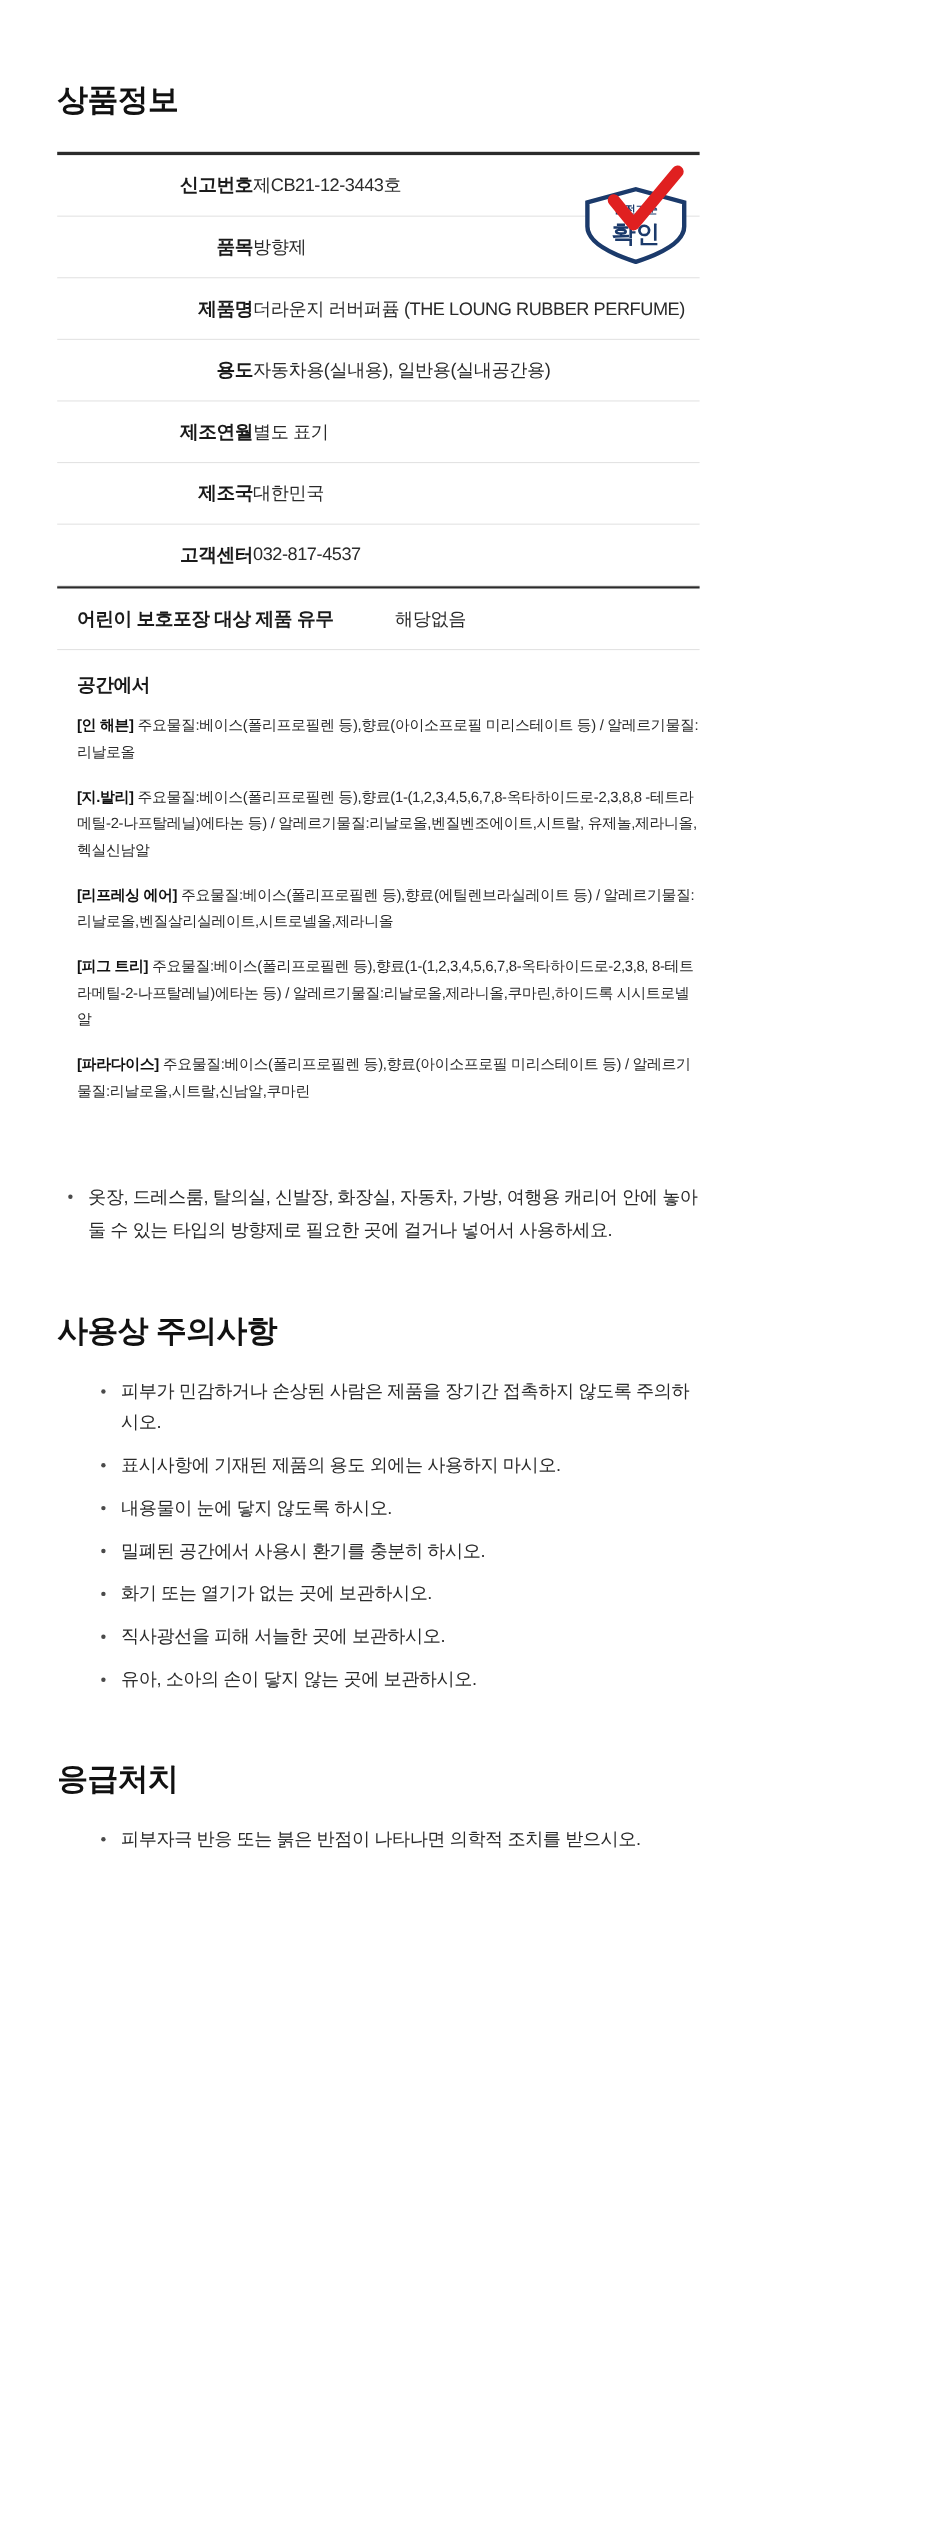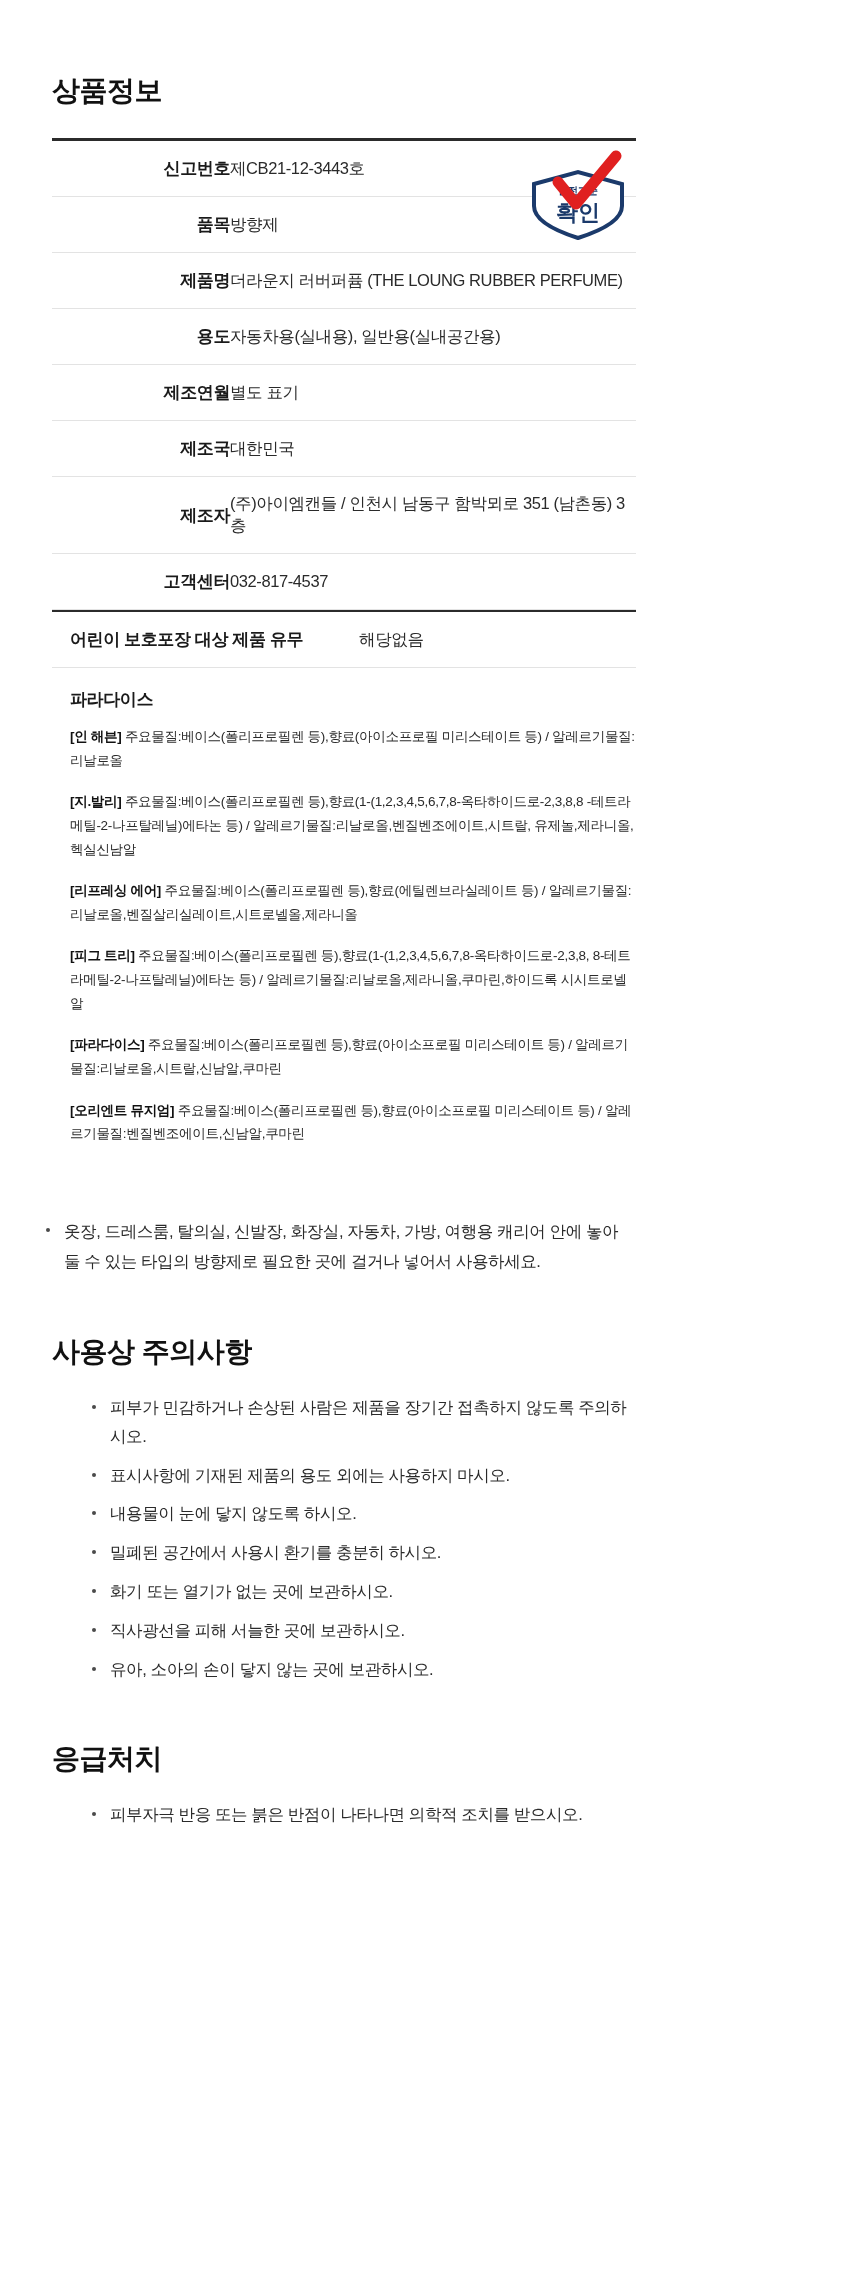--- a/index.html
+++ b/index.html
@@ -120,21 +120,21 @@
   
   .block { margin-top: 56px; }
   #usage-section { margin-top: 70px; }
   #usage-section .section-title,
   #caution-section .section-title,
   #firstaid-section .section-title { padding-left: 52px; }
 
   .bullet-list {
     list-style: none;
     margin: 22px 0 0 0;
-    padding: 0 52px 0 46px;
+    padding: 0 52px 0 62px;
   }
   .bullet-list li {
     position: relative;
     font-size: 16.5px;
     line-height: 1.75;
     color: #2a2a2a;
     margin-bottom: 10px;
     letter-spacing: -0.4px;
     padding-left: 18px;
   }
@@ -193,62 +193,54 @@
           </tr>
           <tr>
             <th>제조연월</th>
             <td>별도 표기</td>
           </tr>
           <tr>
             <th>제조국</th>
             <td>대한민국</td>
           </tr>
           <tr>
-            <th>제조자</th>
-            <td>(주)아이엠캔들 / 인천시 남동구 함박뫼로 351 (남촌동) 3층</td>
-          </tr>
-          <tr>
             <th>고객센터</th>
             <td>032-817-4537</td>
           </tr>
         </tbody>
       </table>
 
       <div class="childsafe-row">
         <span class="childsafe-label">어린이 보호포장 대상 제품 유무</span>
         <span class="childsafe-value">해당없음</span>
       </div>
     </div>
 
     <div class="ingredients">
-      <div class="ingredients-title">파라다이스</div>
+      <div class="ingredients-title">공간에서</div>
 
       <p class="ing-item">
         <span class="ing-name">[인 해븐]</span>
         <span>주요물질:베이스(폴리프로필렌 등),향료(아이소프로필 미리스테이트 등) / 알레르기물질:리날로올</span>
       </p>
       <p class="ing-item">
         <span class="ing-name">[지.발리]</span>
         <span>주요물질:베이스(폴리프로필렌 등),향료(1-(1,2,3,4,5,6,7,8-옥타하이드로-2,3,8,8 -테트라메틸-2-나프탈레닐)에타논 등) / 알레르기물질:리날로올,벤질벤조에이트,시트랄, 유제놀,제라니올,헥실신남알</span>
       </p>
       <p class="ing-item">
         <span class="ing-name">[리프레싱 에어]</span>
         <span>주요물질:베이스(폴리프로필렌 등),향료(에틸렌브라실레이트 등) / 알레르기물질:리날로올,벤질살리실레이트,시트로넬올,제라니올</span>
       </p>
       <p class="ing-item">
         <span class="ing-name">[피그 트리]</span>
         <span>주요물질:베이스(폴리프로필렌 등),향료(1-(1,2,3,4,5,6,7,8-옥타하이드로-2,3,8, 8-테트라메틸-2-나프탈레닐)에타논 등) / 알레르기물질:리날로올,제라니올,쿠마린,하이드록 시시트로넬알</span>
       </p>
       <p class="ing-item">
         <span class="ing-name">[파라다이스]</span>
         <span>주요물질:베이스(폴리프로필렌 등),향료(아이소프로필 미리스테이트 등) / 알레르기물질:리날로올,시트랄,신남알,쿠마린</span>
-      </p>
-      <p class="ing-item">
-        <span class="ing-name">[오리엔트 뮤지엄]</span>
-        <span>주요물질:베이스(폴리프로필렌 등),향료(아이소프로필 미리스테이트 등) / 알레르기물질:벤질벤조에이트,신남알,쿠마린</span>
       </p>
     </div>
   </section>
 
   <section id="usage-section" class="block">
     <ul class="bullet-list">
       <li>옷장, 드레스룸, 탈의실, 신발장, 화장실, 자동차, 가방, 여행용 캐리어 안에 놓아 둘 수 있는 타입의 방향제로 필요한 곳에 걸거나 넣어서 사용하세요.</li>
     </ul>
   </section>
 

